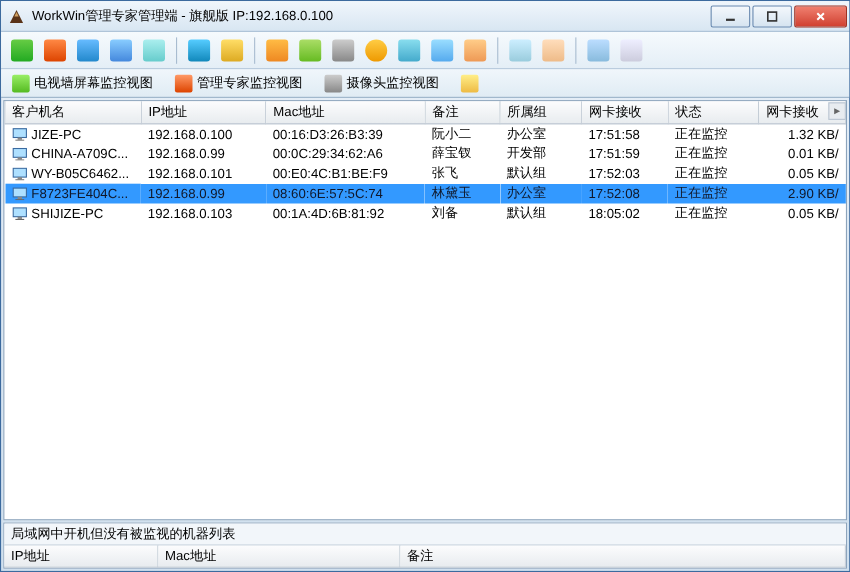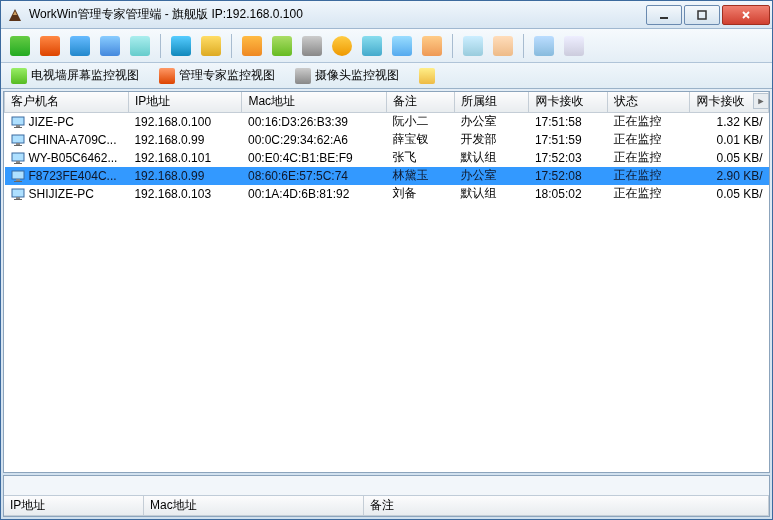--- a/index.html
+++ b/index.html
@@ -270,20 +270,21 @@
     </div>
     <div class="hscroll">
       <div class="arrow left">◄</div>
       <div class="thumb"></div>
       <div class="arrow right">►</div>
     </div>
   </div>
 
   <div class="bottom-panel">
     <div class="bp-header">
+      <span>局域网中开机但没有被监视的机器列表</span>
       <span class="spacer"></span>
     </div>
     <div class="bp-cols">
       <div style="width:140px">IP地址</div>
       <div style="width:220px">Mac地址</div>
       <div style="flex:1">备注</div>
     </div>
   </div>
 
 </div>

